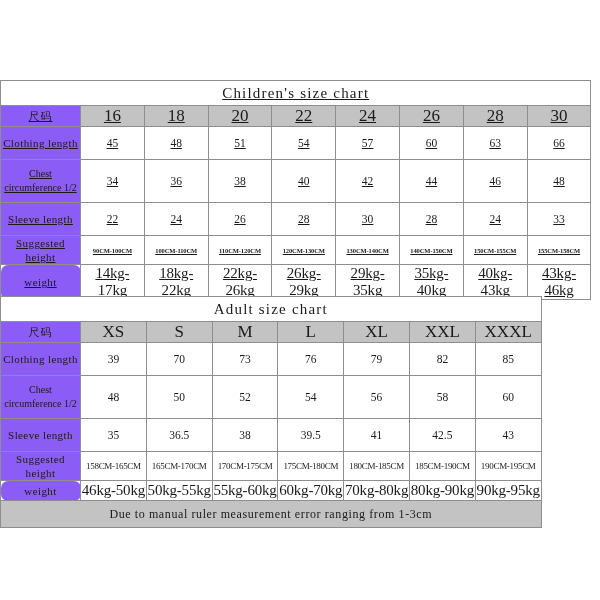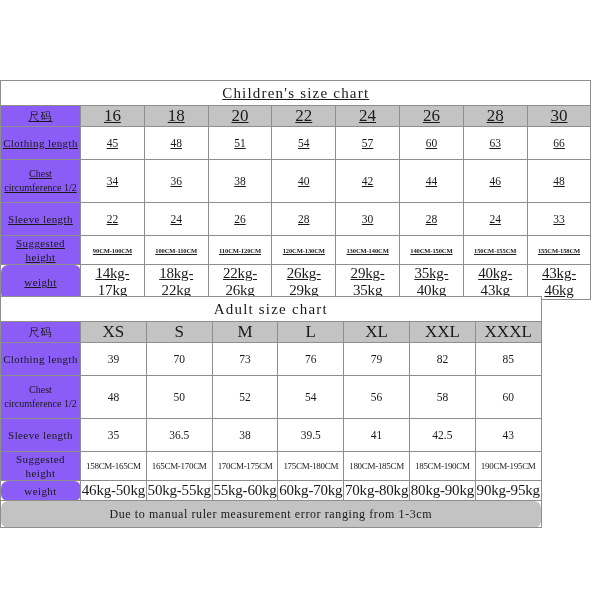--- a/index.html
+++ b/index.html
@@ -103,21 +103,20 @@
     font-size: 15px;
     letter-spacing: -0.2px;
   }
 
   
   .note-row td {
     background: #c3c3c3;
     font-size: 12px;
     height: 26px;
     letter-spacing: 0.6px;
-    border-radius: 7px;
   }
 </style>
 </head>
 <body>
 
 <div class="page">
 
   <div class="chart-block" id="children-block">
     <table class="size-table">
       <colgroup>

